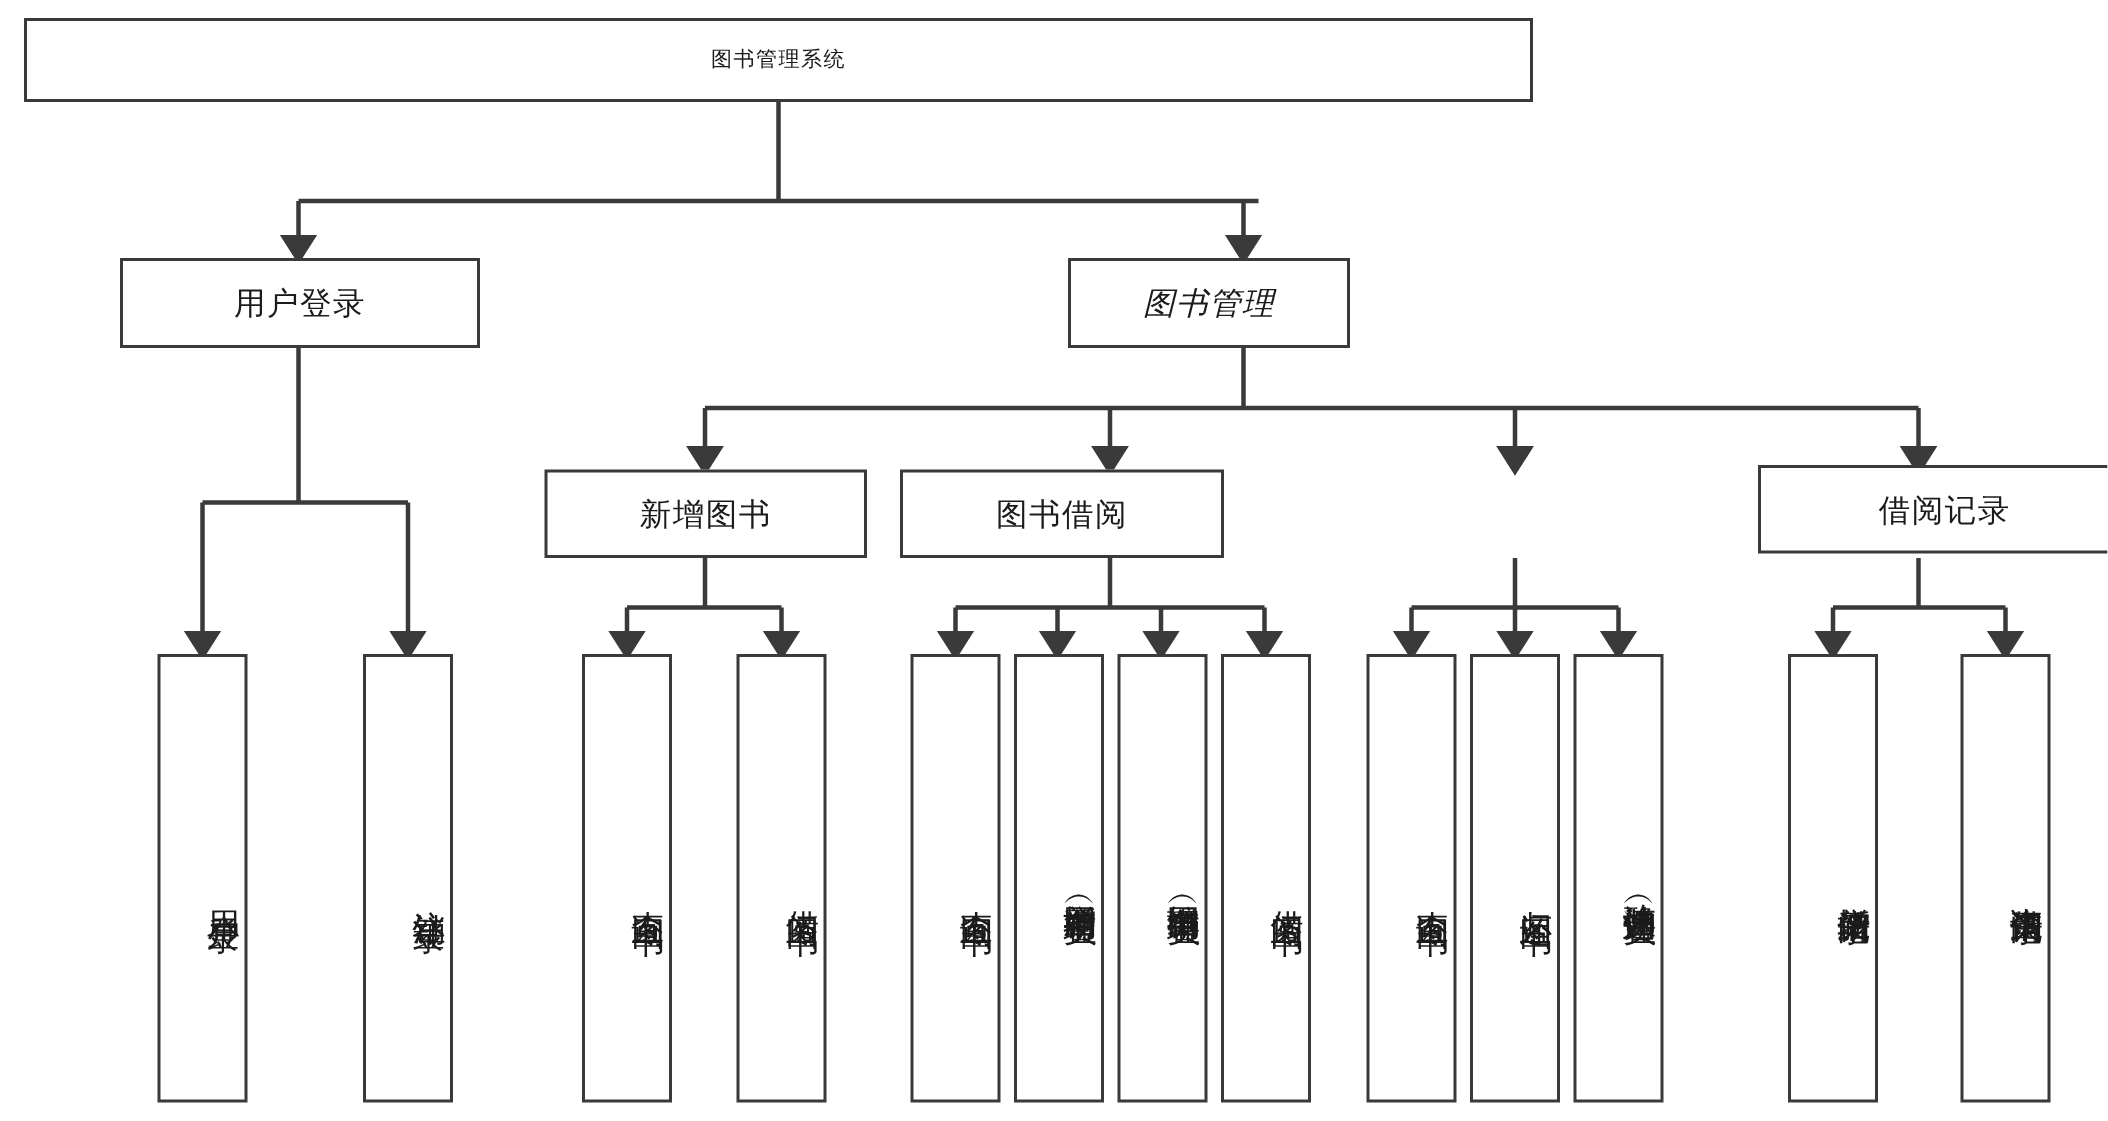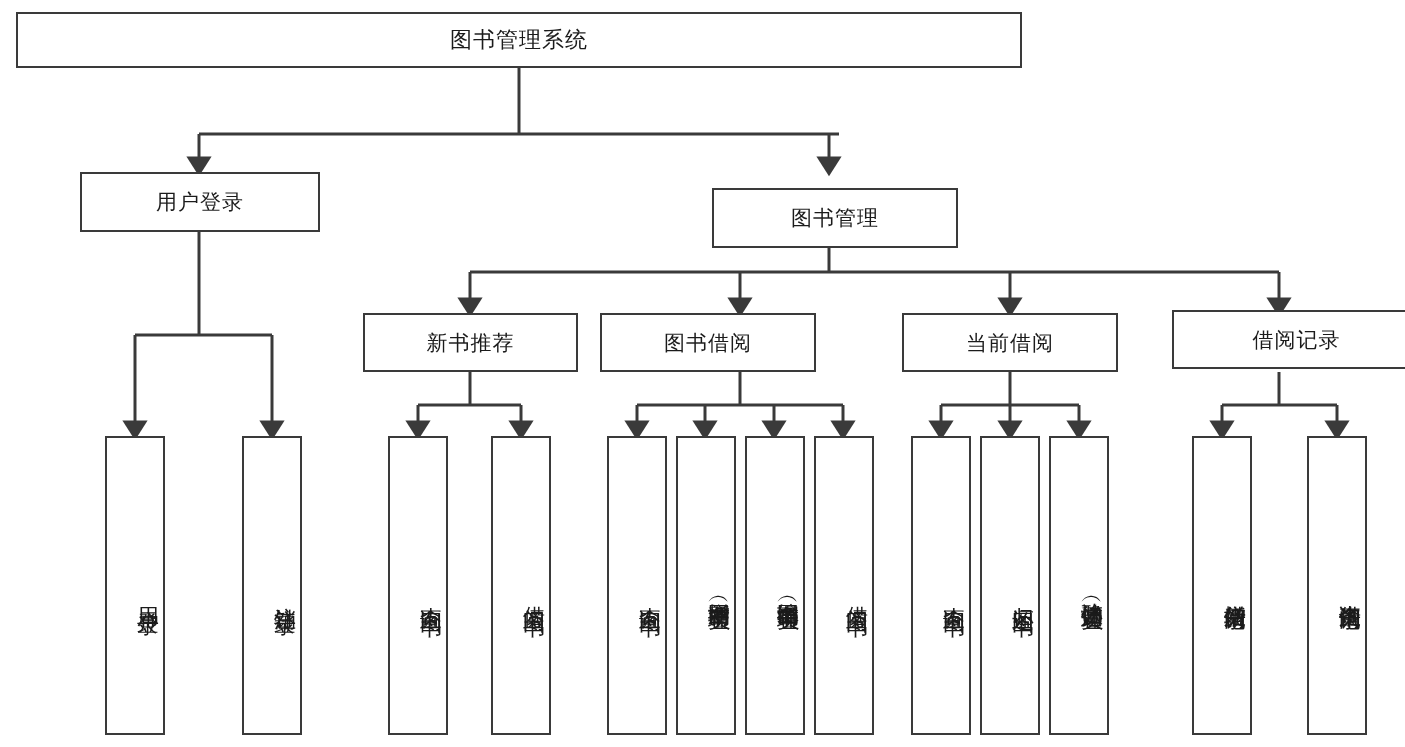--- a/index.html
+++ b/index.html
@@ -46,21 +46,21 @@
     letter-spacing: 3px;
     align-items: flex-start;
     justify-content: center;
     padding-top: 18px;
   }
   .node.v-label.tight {
     letter-spacing: 1px;
     padding-top: 8px;
   }
   .node.root {
-    font-size: 22px;
+    font-size: 14px;
   }
   .watermark {
     position: absolute;
     font-size: 17px;
     color: #b9b9b9;
     white-space: nowrap;
     letter-spacing: 0.5px;
   }
 </style>
 </head>
@@ -114,25 +114,24 @@
       <path d="M1279,372 L1279,405"></path>
       <path d="M1222,405 L1337,405"></path>
       <path d="M1222,405 L1222,430" marker-end="url(#arrow)"></path>
       <path d="M1337,405 L1337,430" marker-end="url(#arrow)"></path>
     </g>
   </svg>
 
   <div class="node h-label root" style="left:16px; top:12px; width:1006px; height:56px;">图书管理系统</div>
 
   <div class="node h-label" style="left:80px; top:172px; width:240px; height:60px;">用户登录</div>
-  <div class="node h-label" style="left:712px; top:188px; width:246px; height:60px;">图书管理</div>
+  <div class="node h-label" style="left:712px; top:172px; width:188px; height:60px;font-style:italic;">图书管理</div>
 
-  <div class="node h-label" style="left:363px; top:313px; width:215px; height:59px;">新书推荐</div>
+  <div class="node h-label" style="left:363px; top:313px; width:215px; height:59px;">新增图书</div>
   <div class="node h-label" style="left:600px; top:313px; width:216px; height:59px;">图书借阅</div>
-  <div class="node h-label" style="left:902px; top:313px; width:216px; height:59px;">当前借阅</div>
   <div class="node h-label" style="left:1172px; top:310px; width:249px; height:59px;">借阅记录</div>
 
   <div class="node v-label" style="left:105px; top:436px; width:60px; height:299px;">用户登录</div>
   <div class="node v-label" style="left:242px; top:436px; width:60px; height:299px;">注销登录</div>
 
   <div class="node v-label" style="left:388px; top:436px; width:60px; height:299px;">查询图书</div>
   <div class="node v-label" style="left:491px; top:436px; width:60px; height:299px;">借阅图书</div>
 
   <div class="node v-label" style="left:607px; top:436px; width:60px; height:299px;">查询图书</div>
   <div class="node v-label tight" style="left:676px; top:436px; width:60px; height:299px;">新增图书（管理员）</div>

